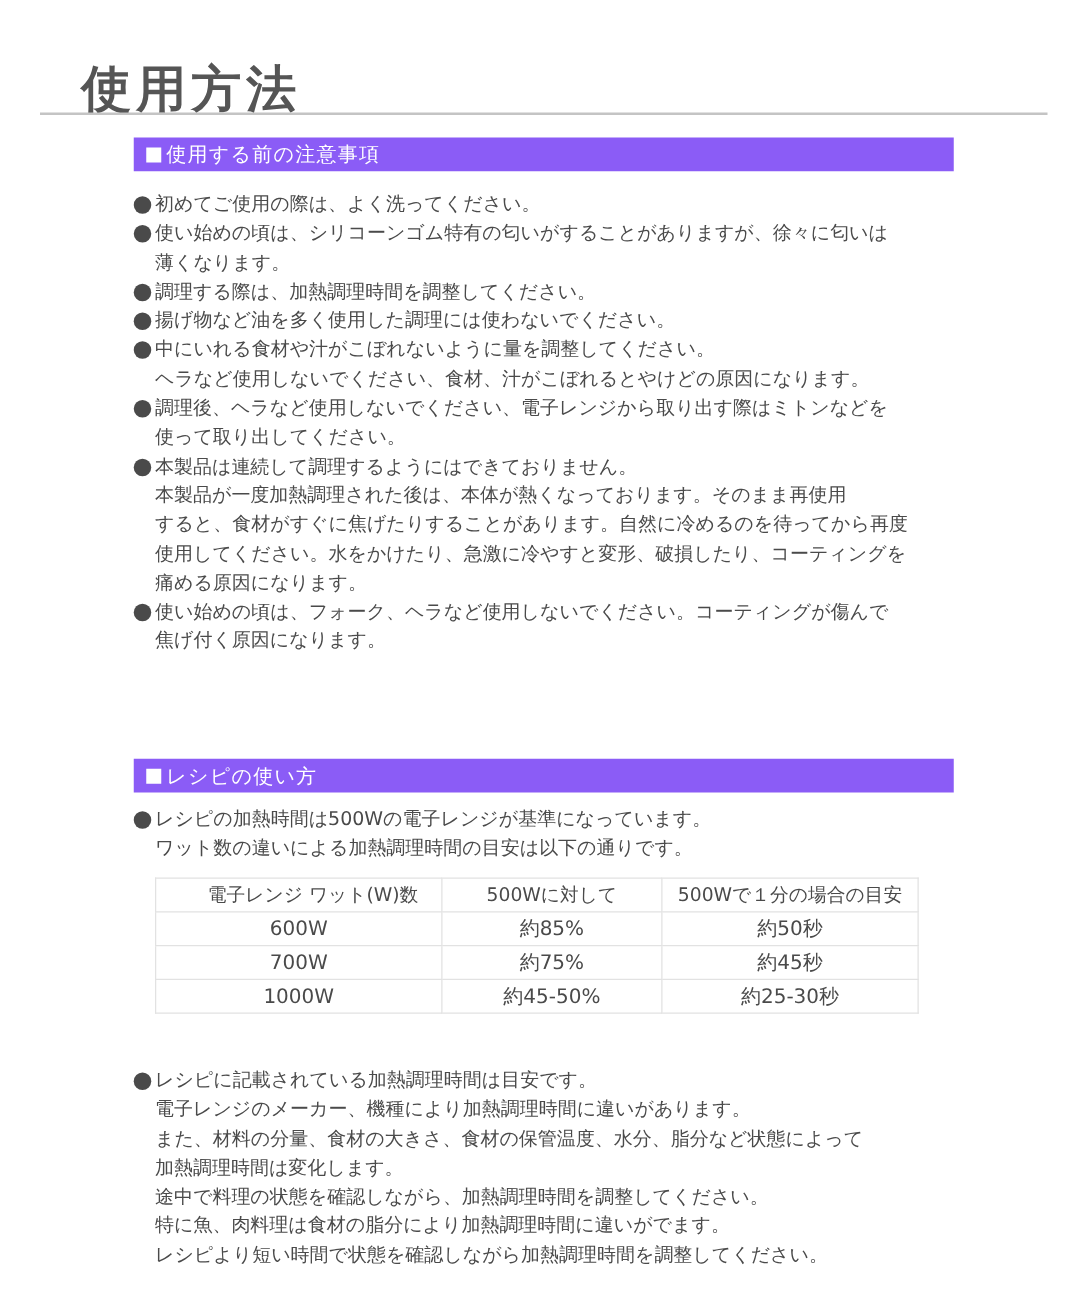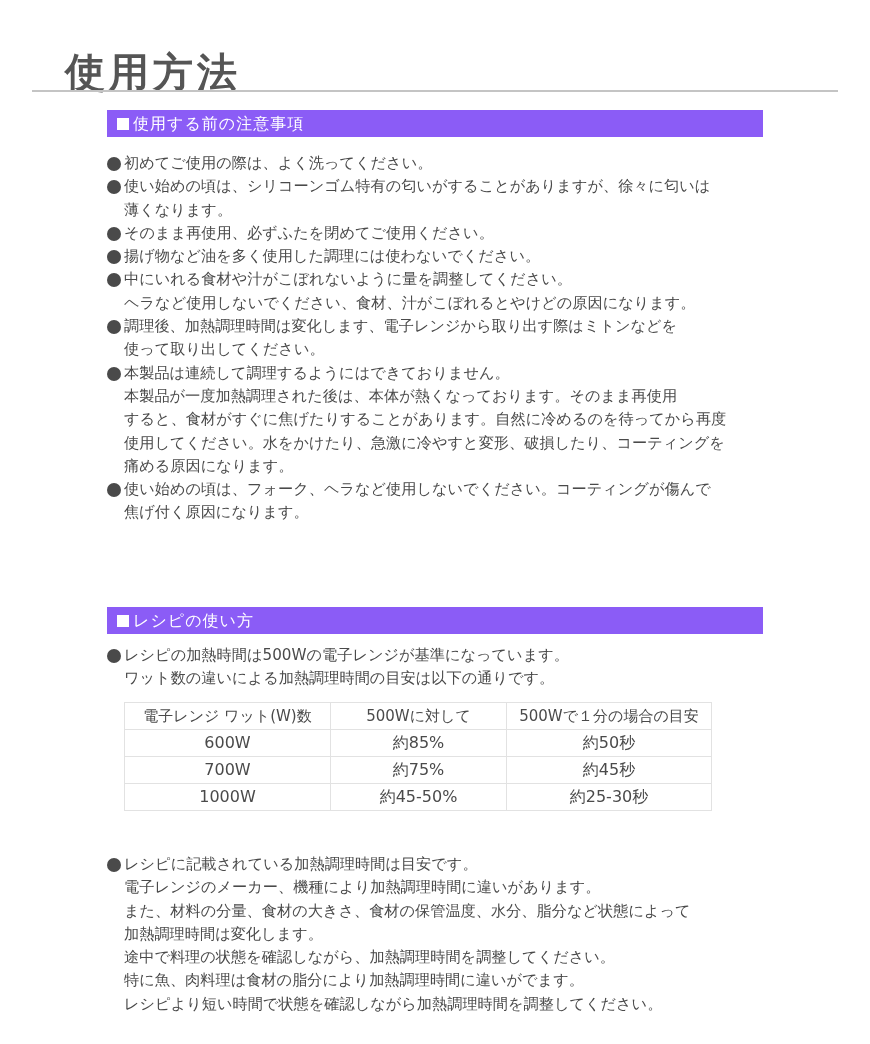--- a/index.html
+++ b/index.html
@@ -15,21 +15,21 @@
                      margin-right: 4px; vertical-align: -1px; }
   .block { position: absolute; left: 107px; width: 680px; font-size: 15.2px; line-height: 23.3px; }
   .item { position: relative; padding-left: 17px; margin: 0; }
   .item .bullet { position: absolute; left: 0; top: 5px; width: 14px; height: 14px; border-radius: 50%;
                   background: #4a4a4a; }
   .line { display: block; white-space: nowrap; }
   table.watt { position: absolute; left: 124px; top: 702px; border-collapse: collapse;
                font-size: 16px; color: #4a4a4a; }
   table.watt td, table.watt th { border: 1px solid #e2e2e2; height: 26px; padding: 0;
                text-align: center; font-weight: normal; line-height: 26px; white-space: nowrap; }
-  table.watt .c1 { width: 205px; }
+  table.watt .c1 { width: 205px; padding-left: 23px; }
   table.watt .c2 { width: 175px; }
   table.watt .c3 { width: 204px; }
   table.watt th { font-size: 15px; }
 </style>
 </head>
 <body>
 
 <h1 class="page-title">使用方法</h1>
 <div class="title-rule"></div>
 
@@ -42,34 +42,34 @@
       <span class="bullet"></span>
     <span class="line">初めてご使用の際は、よく洗ってください。</span>
     </div>
   <div class="item">
       <span class="bullet"></span>
     <span class="line">使い始めの頃は、シリコーンゴム特有の匂いがすることがありますが、徐々に匂いは</span>
     <span class="line">薄くなります。</span>
     </div>
   <div class="item">
       <span class="bullet"></span>
-    <span class="line">そのまま再使用、必ずふたを閉めてご使用ください。</span>
+    <span class="line">調理する際は、加熱調理時間を調整してください。</span>
     </div>
   <div class="item">
       <span class="bullet"></span>
     <span class="line">揚げ物など油を多く使用した調理には使わないでください。</span>
     </div>
   <div class="item">
       <span class="bullet"></span>
     <span class="line">中にいれる食材や汁がこぼれないように量を調整してください。</span>
     <span class="line">ヘラなど使用しないでください、食材、汁がこぼれるとやけどの原因になります。</span>
     </div>
   <div class="item">
       <span class="bullet"></span>
-    <span class="line">調理後、加熱調理時間は変化します、電子レンジから取り出す際はミトンなどを</span>
+    <span class="line">調理後、ヘラなど使用しないでください、電子レンジから取り出す際はミトンなどを</span>
     <span class="line">使って取り出してください。</span>
     </div>
   <div class="item">
       <span class="bullet"></span>
     <span class="line">本製品は連続して調理するようにはできておりません。</span>
     <span class="line">本製品が一度加熱調理された後は、本体が熱くなっております。そのまま再使用</span>
     <span class="line">すると、食材がすぐに焦げたりすることがあります。自然に冷めるのを待ってから再度</span>
     <span class="line">使用してください。水をかけたり、急激に冷やすと変形、破損したり、コーティングを</span>
     <span class="line">痛める原因になります。</span>
     </div>

